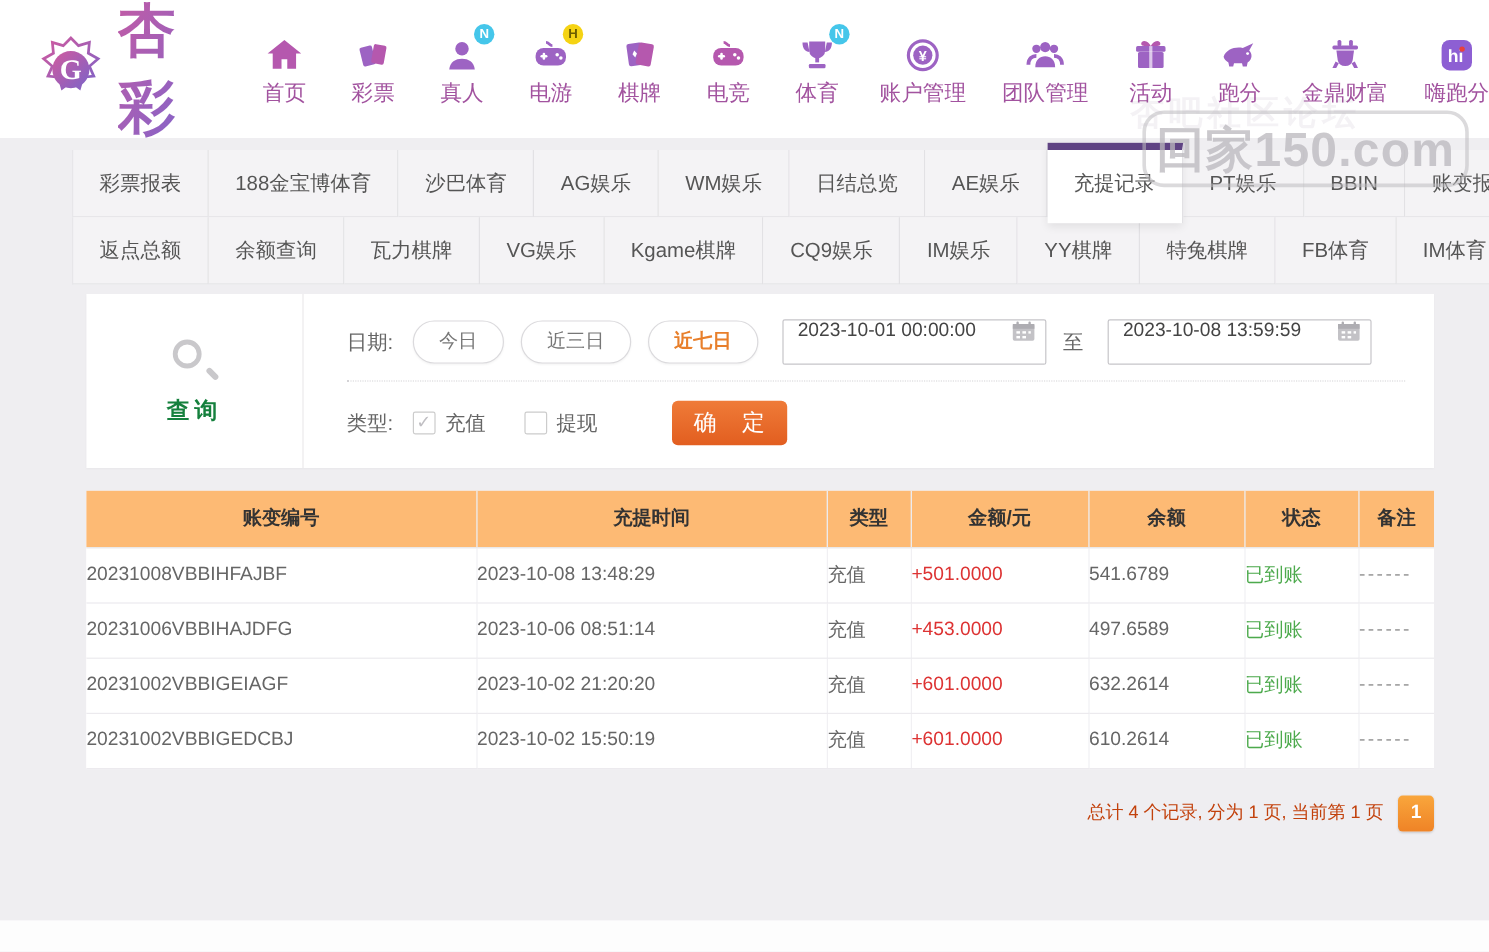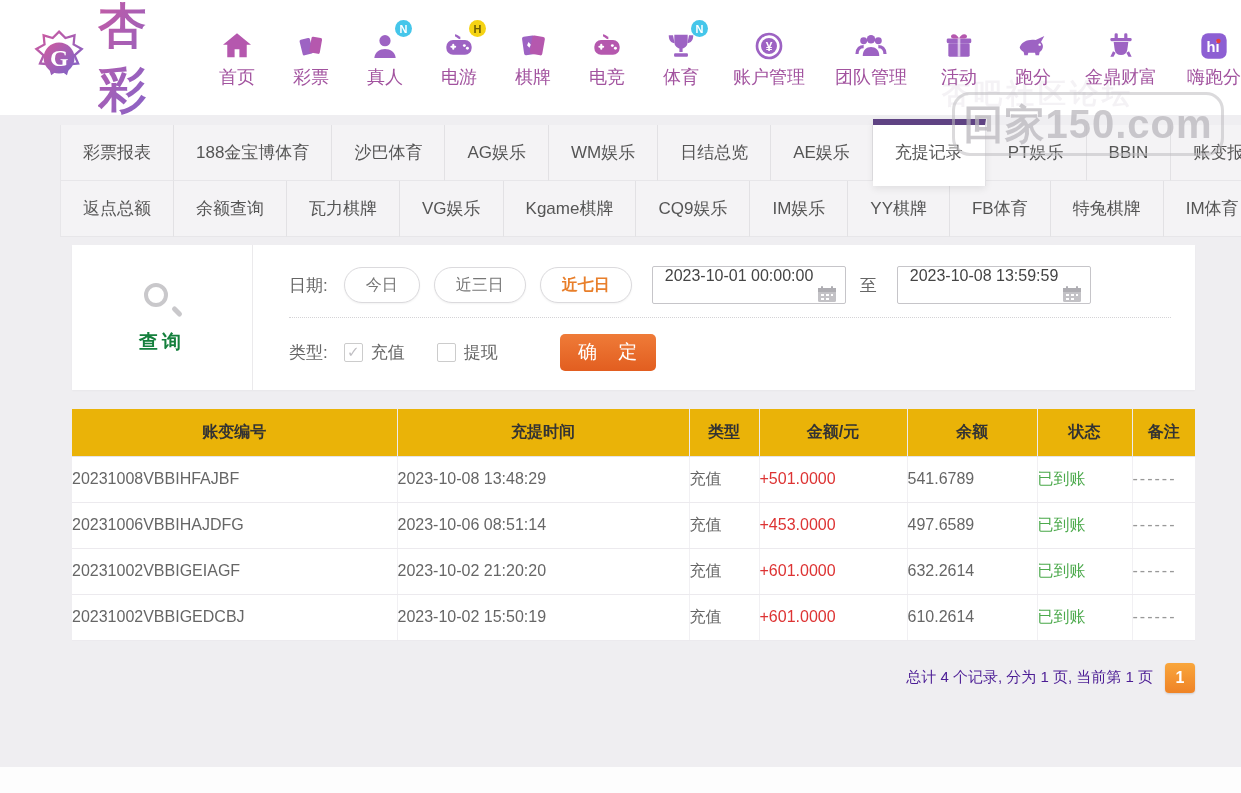--- a/index.html
+++ b/index.html
@@ -65,54 +65,54 @@
   .panel-left .plabel{ margin-top:8px; font-size:19px; font-weight:bold;
     color:#15803d; letter-spacing:4px; }
   .panel-right{ flex:1; padding:20px 24px 0 36px; }
   .q-row{ display:flex; align-items:center; height:40px; }
   .q-label{ font-size:17px; color:#666; margin-right:16px; }
   .pill{ height:36px; line-height:34px; padding:0 21px; margin-right:14px;
     background:#fff; border:1px solid #dbdadd; border-radius:18px;
     font-size:16px; color:#777; cursor:pointer;
     box-shadow:0 1px 2px rgba(0,0,0,0.05); }
   .pill.active{ color:var(--highlight); font-weight:bold; }
-  .date-box{ display:flex; align-items:flex-end; height:38px; border:1px solid #c6c5c9;
-    border-radius:2px; background:#fff; padding:0 8px 0 12px; margin-left:6px;flex-direction:column; }
+  .date-box{ display:flex; align-items:flex-start; height:38px; border:1px solid #c6c5c9;
+    border-radius:2px; background:#fff; padding:0 8px 0 12px; margin-left:6px; }
   .date-box input{ border:none; outline:none; width:172px; font-size:16px; color:#444;
     font-family:"Liberation Sans","DejaVu Sans",sans-serif; background:transparent; }
   .cal{ width:20px; height:18px; margin-left:6px; cursor:pointer; }
   .to-label{ font-size:17px; color:#666; margin:0 14px; }
   .dotted{ border-top:1px dotted #d4d3d6; margin:12px 0 14px 0; }
   .checkbox{ width:19px; height:19px; border:1px solid #ccc; border-radius:2px;
     background:#fff; display:inline-flex; align-items:center; justify-content:center;
     margin-right:8px; cursor:pointer; color:transparent; font-size:15px; }
   .checkbox.checked{ color:#c0bfc3; }
   .chk-label{ font-size:17px; color:#666; margin-right:32px; }
   .confirm-btn{ width:96px; height:37px; margin-left:30px; border:none; border-radius:5px;
     background:linear-gradient(#ef7b38,#e25e20); color:#fff; font-size:19px;
     letter-spacing:8px; padding-left:8px; cursor:pointer;
     font-family:"Liberation Sans","DejaVu Sans",sans-serif; }
 
   
   .table-wrap{ margin:19px 46px 0 72px; width:1123px; background:#fff; }
   table{ width:100%; border-collapse:collapse; table-layout:fixed; }
-  th{ height:47px; background:#eab308; font-size:16px; font-weight:bold; color:#333;
+  th{ height:47px; background:#fdba74; font-size:16px; font-weight:bold; color:#333;
     border-bottom:1px solid #e5e4e7; border-right:1px solid #ecebee; }
   th:last-child{ border-right:none; }
   td{ height:46px; text-align:left; font-size:16px; color:#666;
     border-bottom:1px solid #eceaee; border-right:1px solid #f1f0f3; background:#fff; }
   td:last-child{ border-right:none; }
   td.c3{ color:var(--amount-red); }
   td.c5{ color:var(--status-green); }
   td.c6{ color:#999; letter-spacing:2px; }
 
   
   .pager{ margin:22px 46px 0 72px; width:1123px; display:flex;
     justify-content:flex-end; align-items:center; gap:12px; }
-  .pager-summary{ font-size:15px; color:#4c1d95; }
+  .pager-summary{ font-size:15px; color:#c2410c; }
   .page-btn{ width:30px; height:30px; border:none; border-radius:4px;
     background:linear-gradient(#f9a63c,#ef8326); color:#fff; font-size:16px;
     font-weight:bold; cursor:pointer; box-shadow:0 1px 2px rgba(0,0,0,0.15); }
 
   .footer-strip{ position:absolute; left:0; bottom:0; width:100%; height:26px; background:#fdfdfd; }
 </style>
 </head>
 <body>
 
 <div class="topbar">
@@ -308,22 +308,22 @@
     </div>
     <div class="tab-row">
       <div class="tab">返点总额</div>
       <div class="tab">余额查询</div>
       <div class="tab">瓦力棋牌</div>
       <div class="tab">VG娱乐</div>
       <div class="tab">Kgame棋牌</div>
       <div class="tab">CQ9娱乐</div>
       <div class="tab">IM娱乐</div>
       <div class="tab">YY棋牌</div>
+      <div class="tab">特兔棋牌</div>
       <div class="tab">FB体育</div>
-      <div class="tab">特兔棋牌</div>
       <div class="tab">IM体育</div>
     </div>
   </div>
 
 <div class="panel">
   <div class="panel-left">
     <div class="mag">
       <div class="lens"></div>
         <div class="handle"></div>
     </div>

